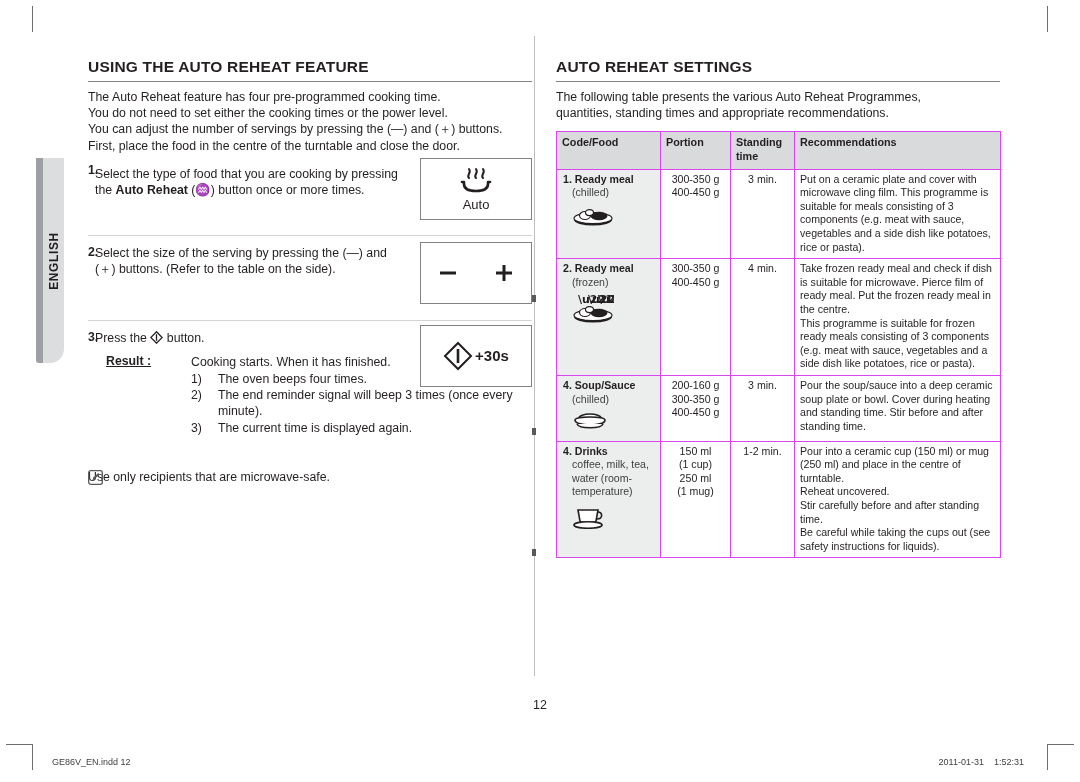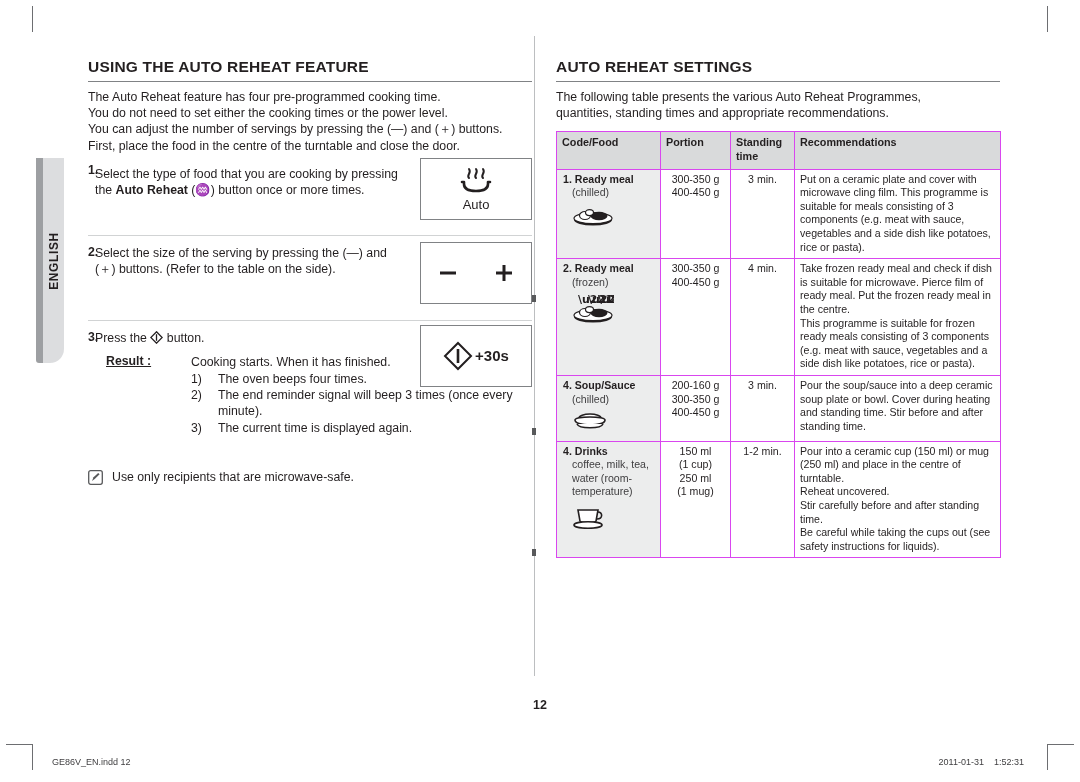--- a/index.html
+++ b/index.html
@@ -180,21 +180,20 @@
 
   .pm-row { display: flex; align-items: center; gap: 34px; font-size: 22px; font-weight: bold; line-height: 1; }
 
   .start-row { display: flex; align-items: center; gap: 2px; }
   .start-row .plus30 { font-size: 15px; font-weight: bold; }
 
   
   .note {
     position: relative;
     margin-top: 10px;
-    padding-left: 24px;
     font-size: 12.3px;
     line-height: 16.4px;
   }
   .note .note-icon {
     position: absolute;
     left: 0;
     top: 1px;
   }
 
   
@@ -247,21 +246,21 @@
   col.c-standing { width: 64px; }
   col.c-rec { width: 206px; }
 
   
   .page-number {
     position: absolute;
     left: 0; right: 0;
     top: 698px;
     text-align: center;
     font-size: 12.5px;
-    font-weight: bold;
+    font-weight: normal;
   }
   .footer {
     position: absolute;
     left: 0; right: 0;
     top: 757px;
     height: 18px;
     font-size: 9px;
     color: #414042;
   }
   .footer .file {

